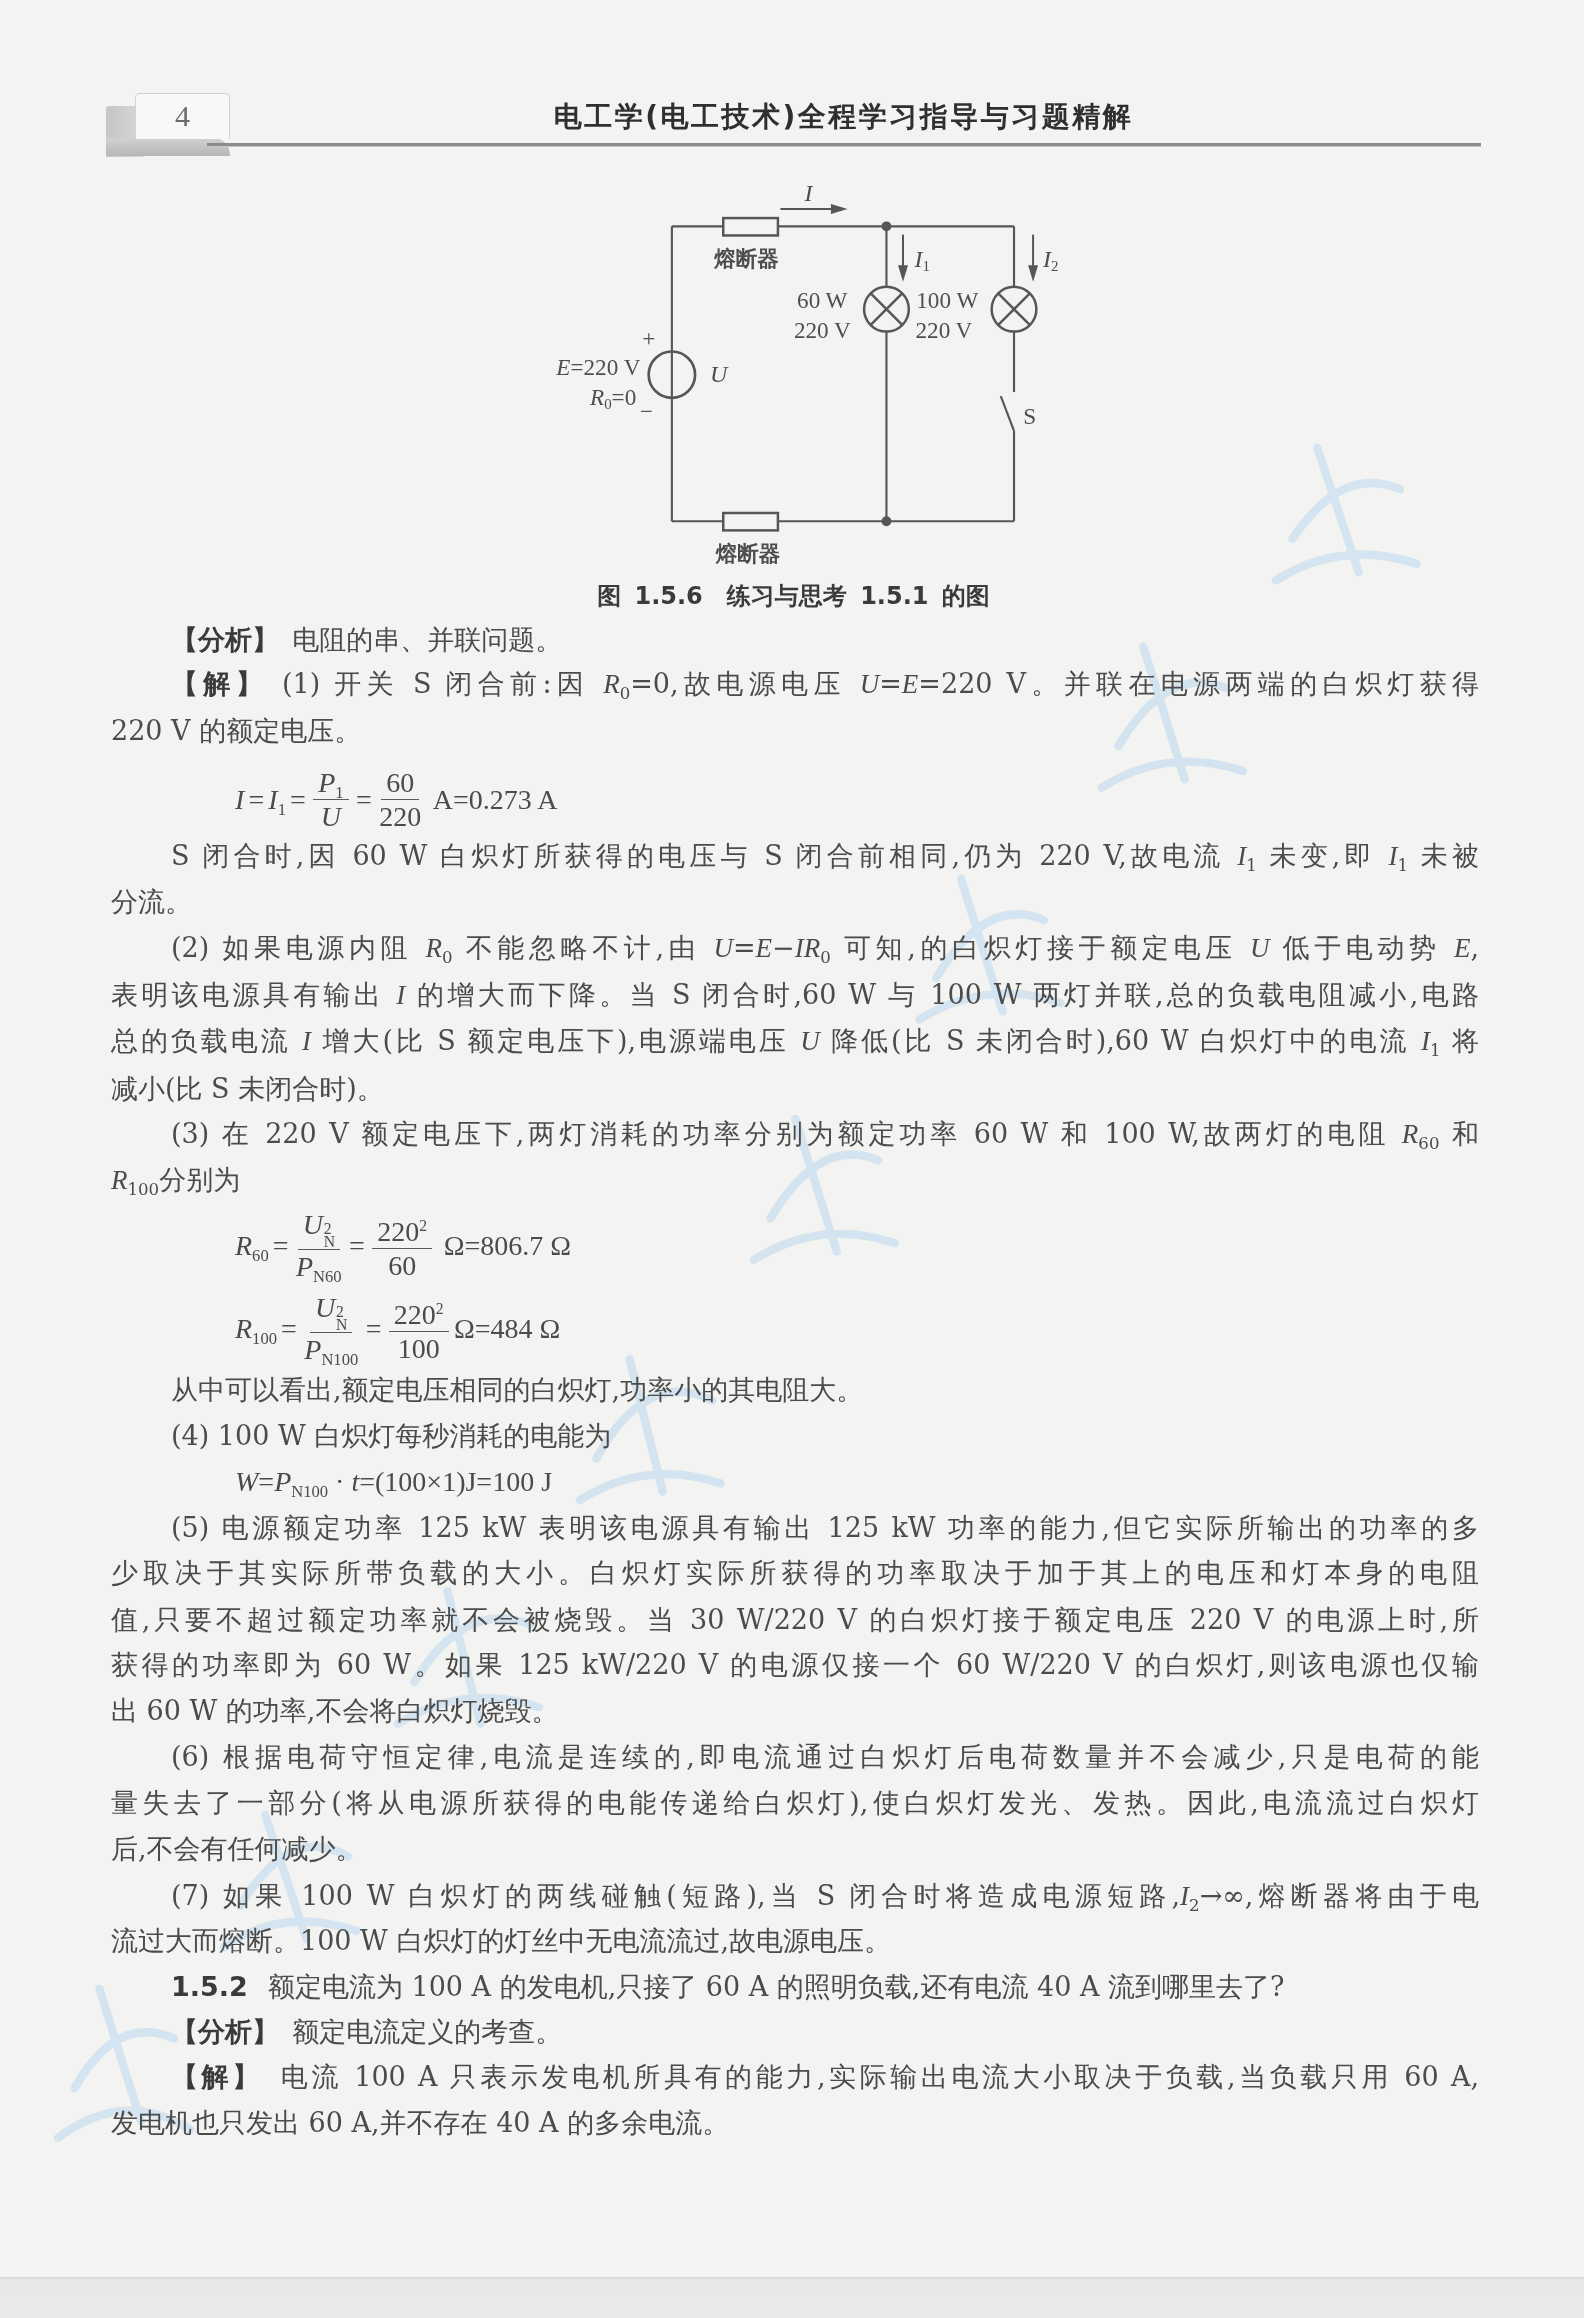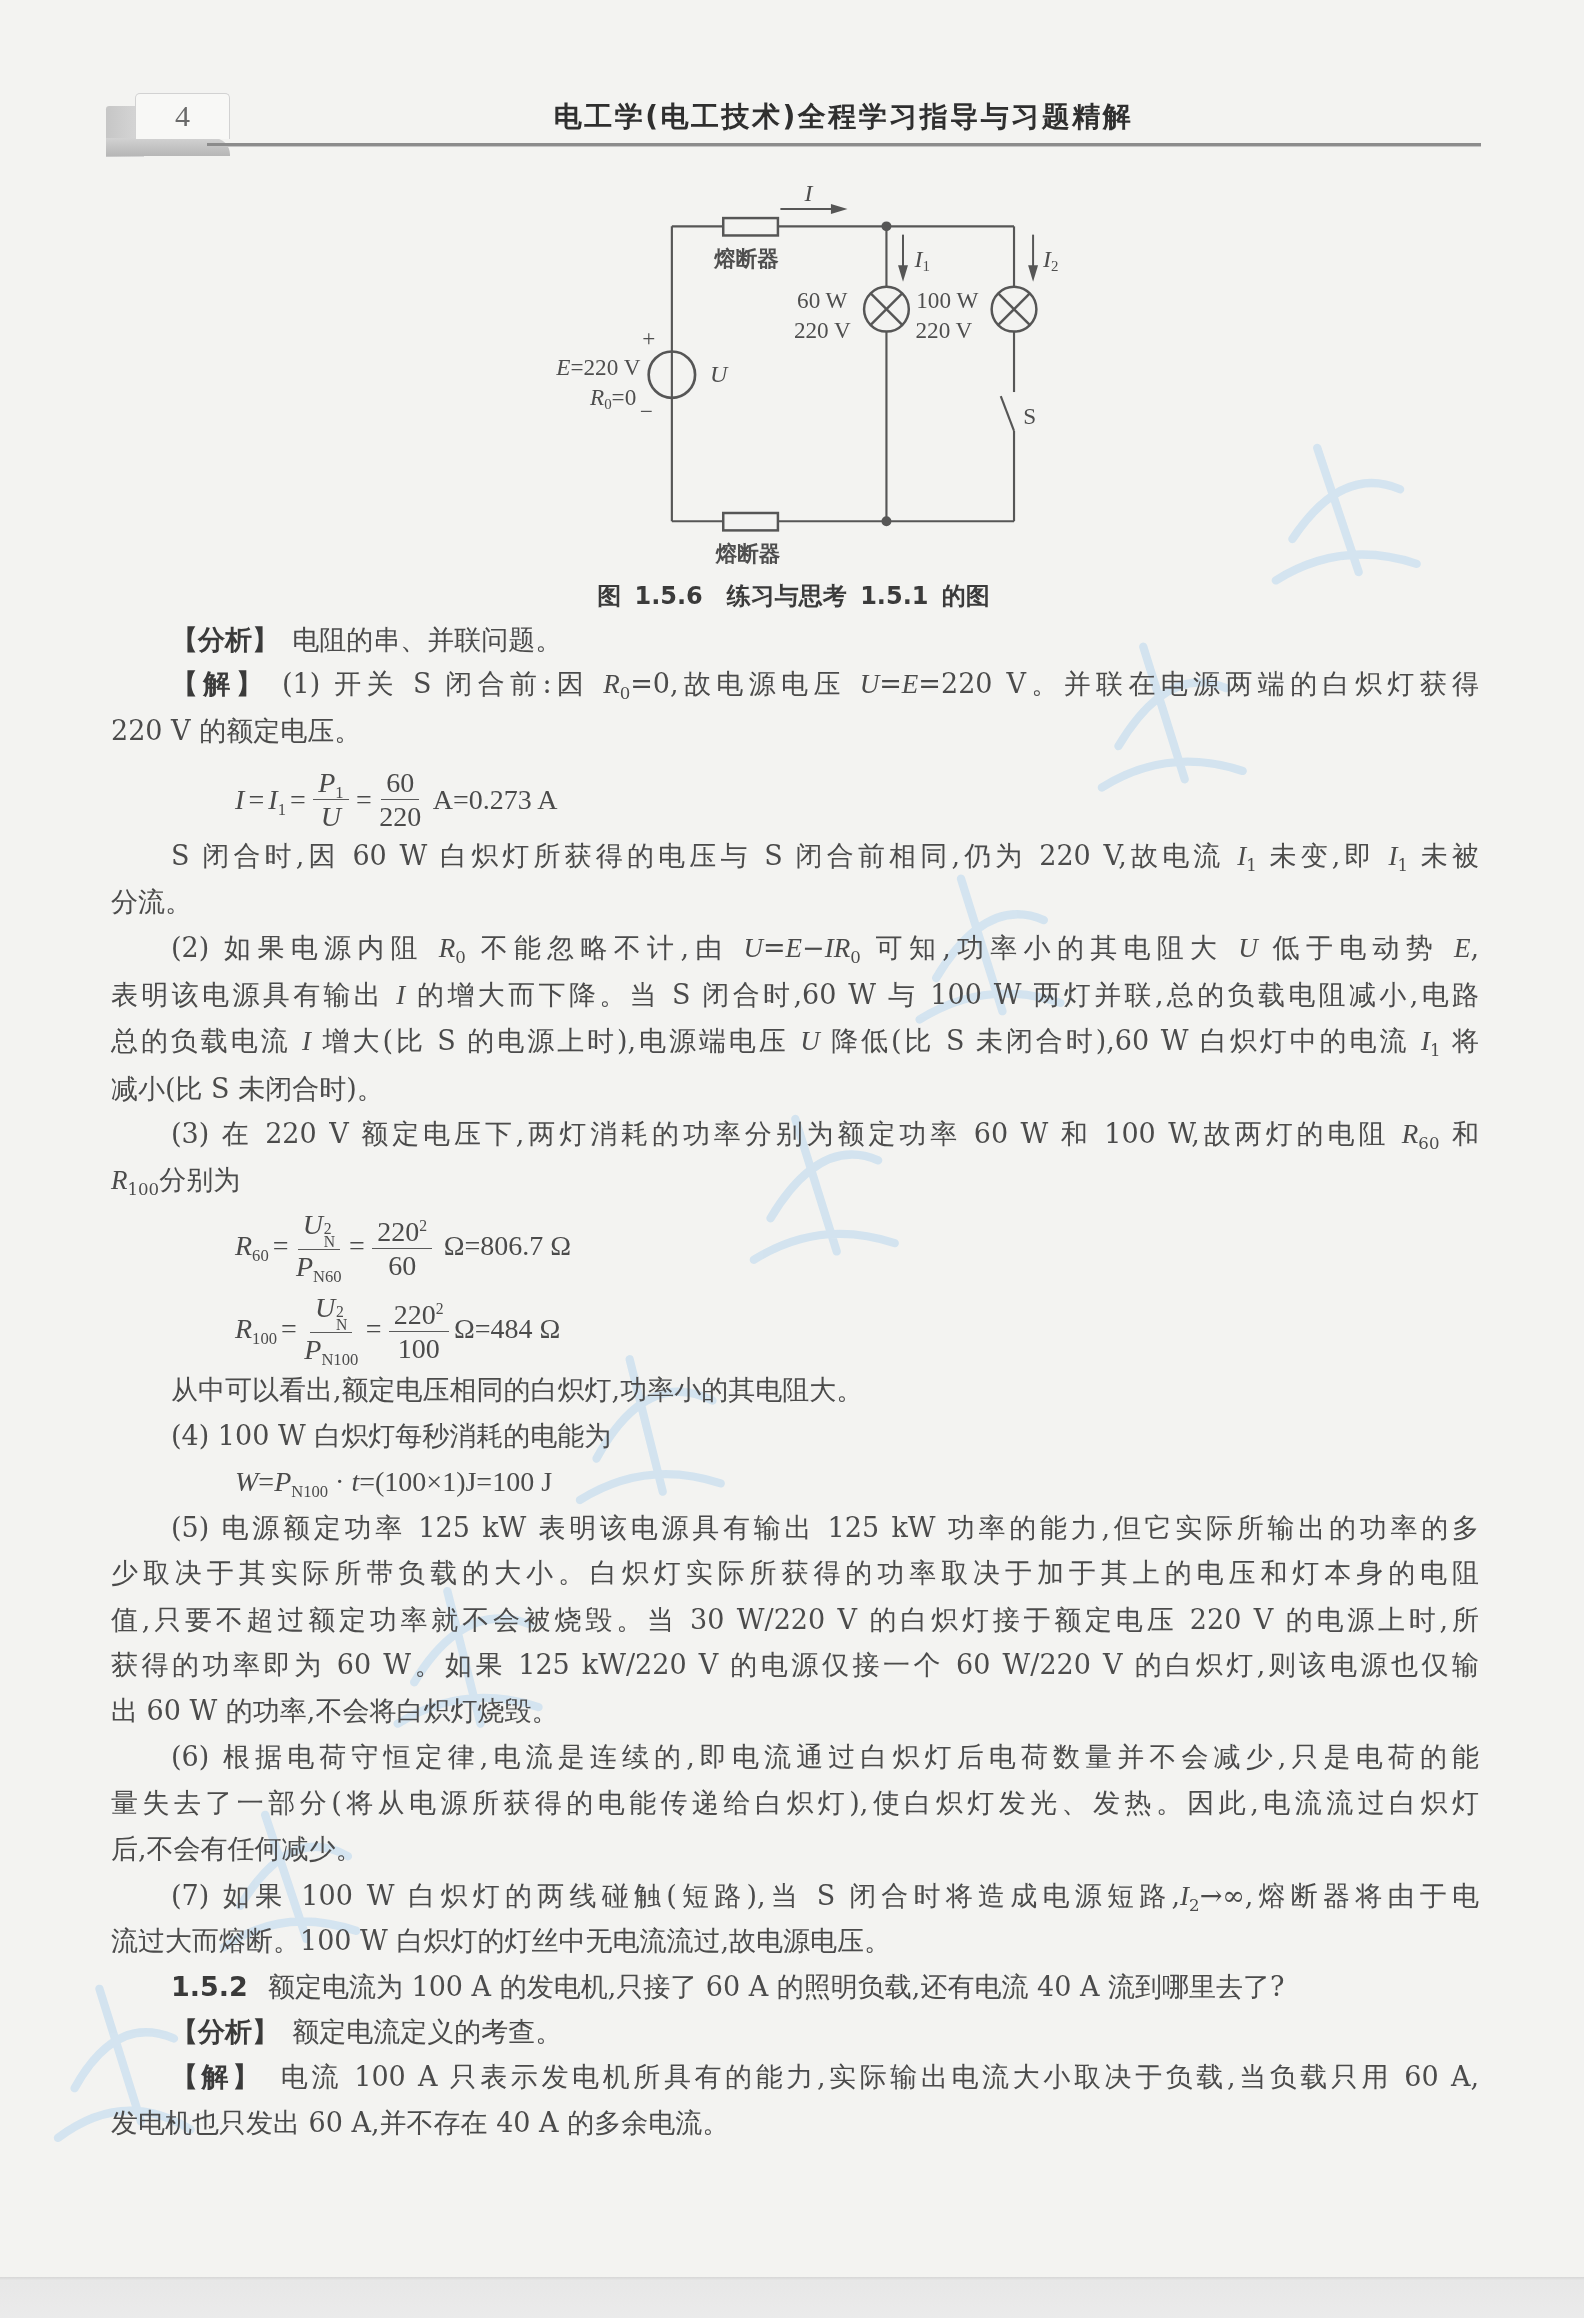--- a/index.html
+++ b/index.html
@@ -142,25 +142,25 @@
       <span class="num">60</span>
       <span class="den">220</span>
     </span>
     <span style="margin-left:8.3px">A=0.273 A</span>
 </div>
 
 <div class="ln j" style="top:838px;left:171px;width:1308px"><span>S 闭合时,因 60 W 白炽灯所获得的电压与 S 闭合前相同,仍为 220 V,故电流 </span><span class="v">I</span><sub>1</sub><span> 未变,即 </span><span class="v">I</span><sub>1</sub><span> 未被</span></div>
 
 <div class="ln" style="top:884px;left:111px;width:1368px"><span>分流。</span></div>
 
-<div class="ln j" style="top:930px;left:171px;width:1308px"><span>(2) 如果电源内阻 </span><span class="v">R</span><sub>0</sub><span> 不能忽略不计,由 </span><span class="v">U</span><span>=</span><span class="v">E</span><span>−</span><span class="v">IR</span><sub>0</sub><span> 可知,功率小的其电阻大 </span><span class="v">U</span><span> 低于电动势 </span><span class="v">E</span><span>,</span></div>
+<div class="ln j" style="top:930px;left:171px;width:1308px"><span>(2) 如果电源内阻 </span><span class="v">R</span><sub>0</sub><span> 不能忽略不计,由 </span><span class="v">U</span><span>=</span><span class="v">E</span><span>−</span><span class="v">IR</span><sub>0</sub><span> 可知,的白炽灯接于额定电压 </span><span class="v">U</span><span> 低于电动势 </span><span class="v">E</span><span>,</span></div>
 
 <div class="ln j" style="top:977px;left:111px;width:1368px"><span>表明该电源具有输出 </span><span class="v">I</span><span> 的增大而下降。当 S 闭合时,60 W 与 100 W 两灯并联,总的负载电阻减小,电路</span></div>
 
-<div class="ln j" style="top:1023px;left:111px;width:1368px"><span>总的负载电流 </span><span class="v">I</span><span> 增大(比 S 的电源上时),电源端电压 </span><span class="v">U</span><span> 降低(比 S 未闭合时),60 W 白炽灯中的电流 </span><span class="v">I</span><sub>1</sub><span> 将</span></div>
+<div class="ln j" style="top:1023px;left:111px;width:1368px"><span>总的负载电流 </span><span class="v">I</span><span> 增大(比 S 额定电压下),电源端电压 </span><span class="v">U</span><span> 降低(比 S 未闭合时),60 W 白炽灯中的电流 </span><span class="v">I</span><sub>1</sub><span> 将</span></div>
 
 <div class="ln" style="top:1071px;left:111px;width:1368px"><span>减小(比 S 未闭合时)。</span></div>
 
 <div class="ln j" style="top:1116px;left:171px;width:1308px"><span>(3) 在 220 V 额定电压下,两灯消耗的功率分别为额定功率 60 W 和 100 W,故两灯的电阻 </span><span class="v">R</span><sub>60</sub><span> 和</span></div>
 
 <div class="ln" style="top:1162px;left:111px;width:1368px"><span class="v">R</span><sub>100</sub><span>分别为</span></div>
 
 <div class="fm" style="left:235px;top:1211px">
   <span><span class="v">R</span><sub>60</sub></span>
     <span class="op">=</span>

